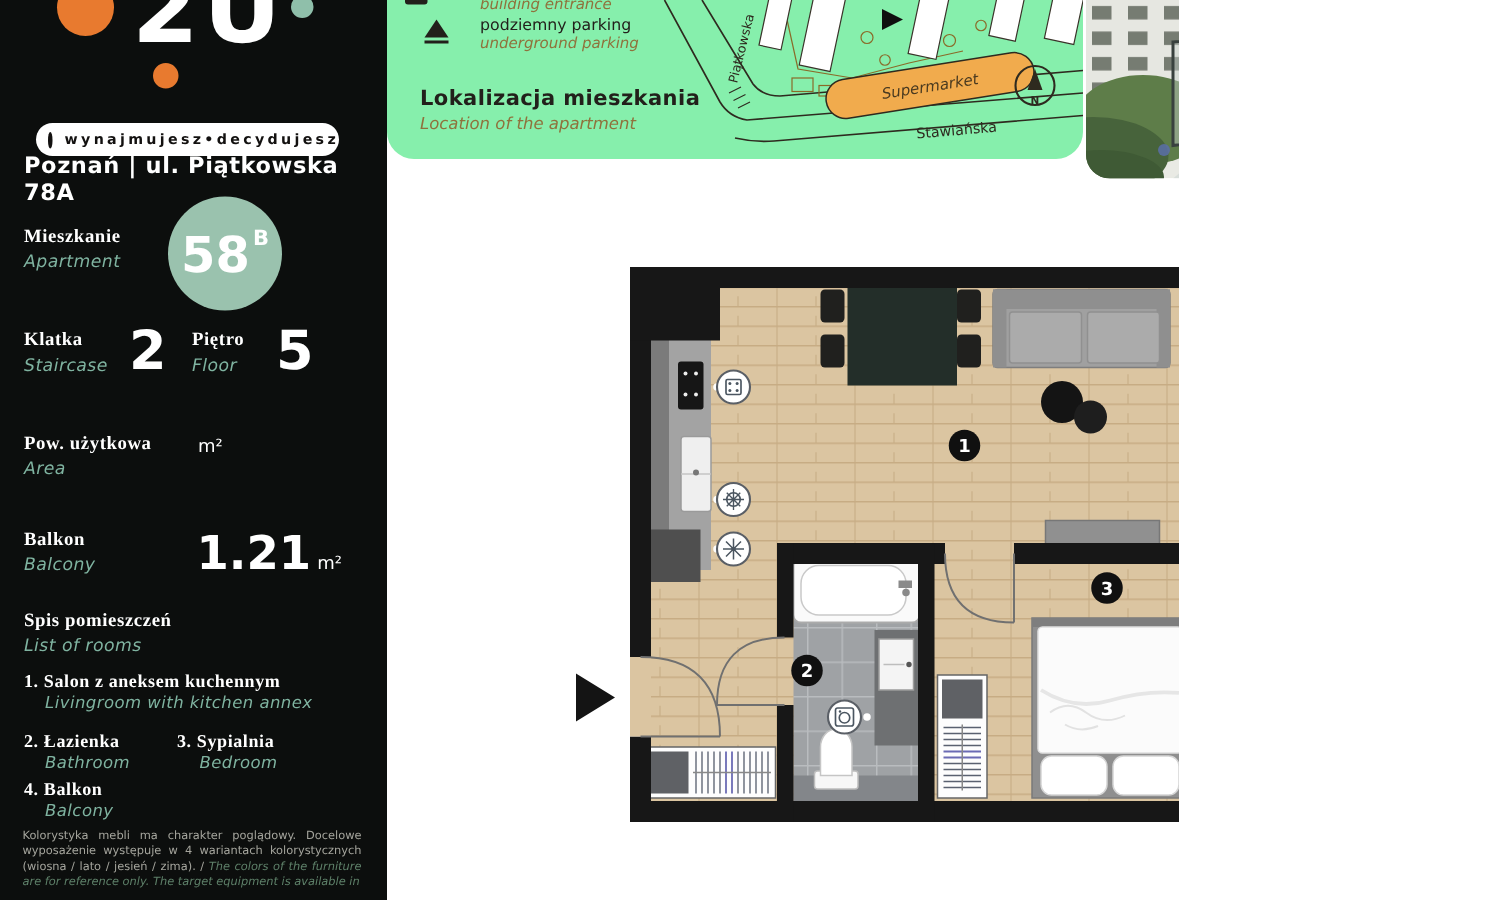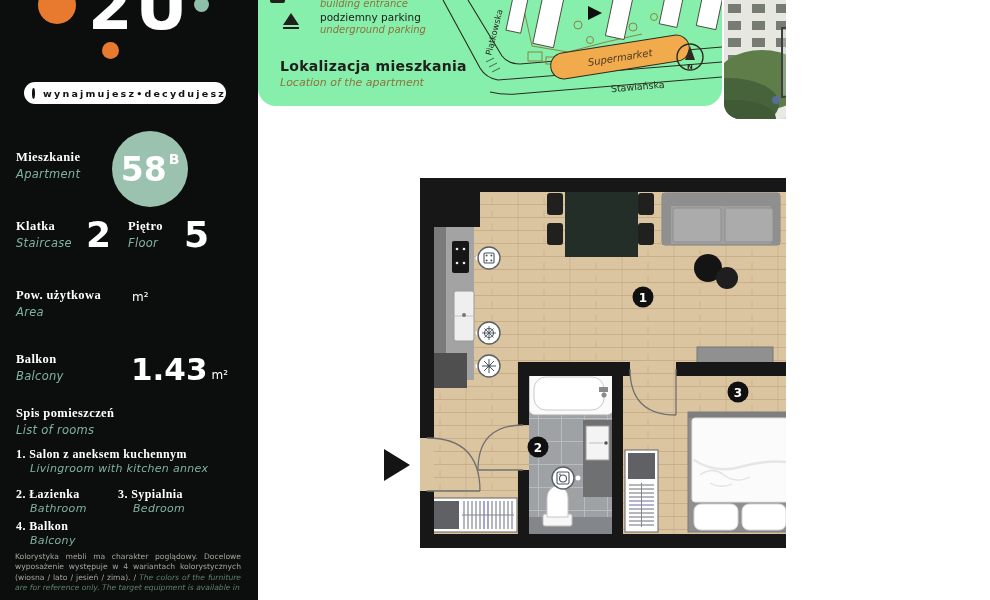--- a/index.html
+++ b/index.html
@@ -59,20 +59,21 @@
     <div class="dot" style="left:38px;top:-14px;width:38px;height:38px;background:#E87A2F;"></div>
     <div class="dot" style="left:102px;top:42px;width:17px;height:17px;background:#E87A2F;"></div>
     <div class="dot" style="left:194px;top:-3px;width:15px;height:15px;background:#8FBFAA;"></div>
     <div class="logo-text">2U</div>
 
     <div class="pill">
       <span class="pdot"></span>
       <span class="ptxt">wynajmujesz•decydujesz</span>
     </div>
 
+    <div class="address">Poznań | ul. Piątkowska 78A</div>
 
     <div class="pl-label" style="left:16px;top:150px;">Mieszkanie</div>
     <div class="en-label" style="left:16px;top:167px;">Apartment</div>
     <div class="apt-circle">
       <span>58</span>
         <sup>B</sup>
     </div>
 
     <div class="pl-label" style="left:16px;top:219px;">Klatka</div>
     <div class="en-label" style="left:16px;top:236px;">Staircase</div>
@@ -83,21 +84,21 @@
 
     <div class="pl-label" style="left:16px;top:288px;">Pow. użytkowa</div>
     <div class="en-label" style="left:16px;top:305px;">Area</div>
     <div class="val-row" style="left:128px;top:290px;">
       <span class="u">m²</span>
     </div>
 
     <div class="pl-label" style="left:16px;top:352px;">Balkon</div>
     <div class="en-label" style="left:16px;top:369px;">Balcony</div>
     <div class="val-row" style="left:131px;top:354px;">
-      <span class="v">1.43</span>
+      <span class="v">1.21</span>
       <span class="u">m²</span>
     </div>
 
     <div class="pl-label" style="left:16px;top:406px;">Spis pomieszczeń</div>
     <div class="en-label" style="left:16px;top:423px;">List of rooms</div>
 
     <div class="pl-label" style="left:16px;top:431px;font-size:12px;margin-top:16px;">
       <span class="room-num">1.</span>
       <span>Salon z aneksem kuchennym</span>
     </div>

